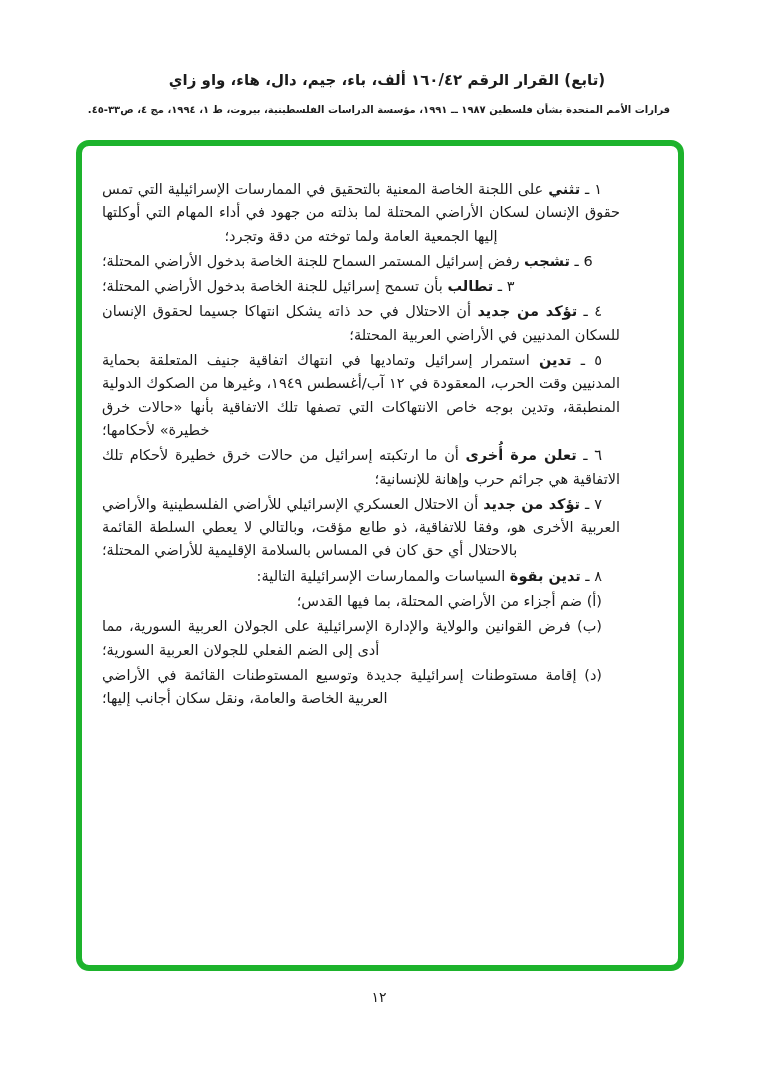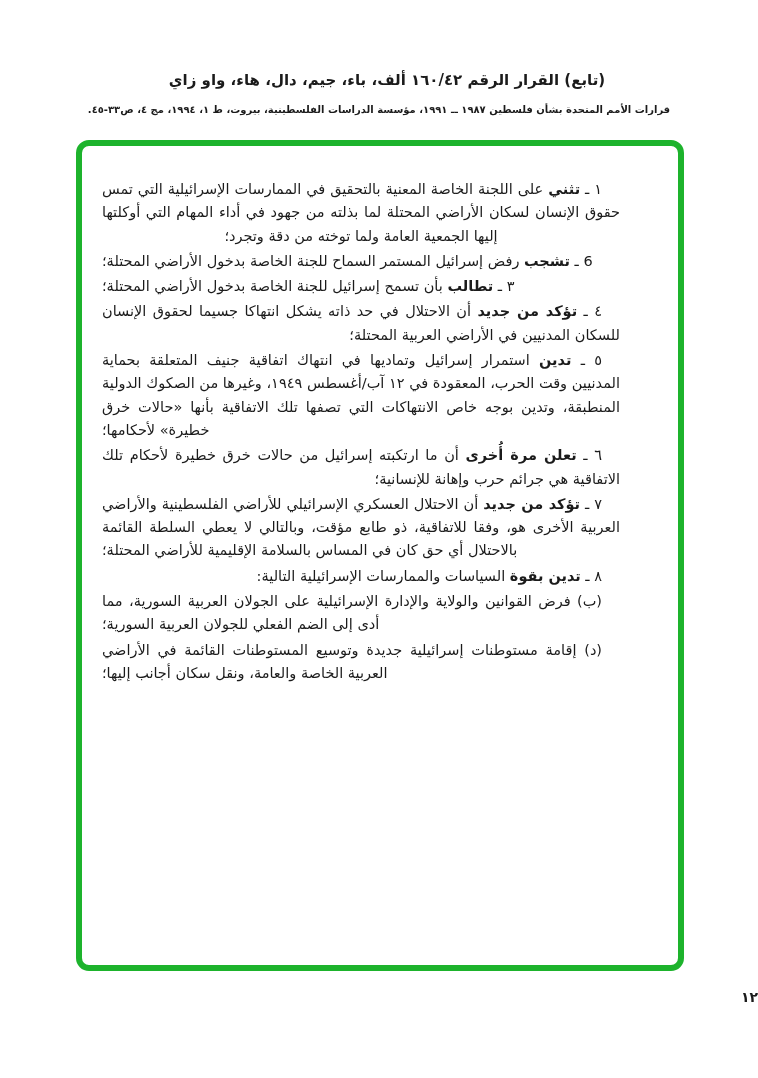--- a/index.html
+++ b/index.html
@@ -38,39 +38,40 @@
     color:var(--ink);
   }
   .para{
     margin:0 0 2px 0;
     text-indent:18px; 
   }
   .para b{font-weight:bold;}
 
   .page-number{
     position:absolute;top:989px;left:0;width:100%;
-    text-align:right;direction:rtl;
-    font-size:14px;font-weight:bold;
+    text-align:center;direction:rtl;
+    font-size:14px;font-weight:normal;
   }
 </style>
 </head>
 <body>
 
 <div class="header-title">(تابع) القرار الرقم ١٦٠/٤٢ ألف، باء، جيم، دال، هاء، واو زاي</div>
 
 <div class="header-source">قرارات الأمم المتحدة بشأن فلسطين ١٩٨٧ ــ ١٩٩١، مؤسسة الدراسات الفلسطينية، بيروت، ط ١، ١٩٩٤، مج ٤، ص٣٣-٤٥.</div>
 
 <div class="green-box">
   <div class="content" dir="rtl">
       <p class="para" style="text-align-last: center;"><span>١ ـ </span><b>تثني</b><span> على اللجنة الخاصة المعنية بالتحقيق في الممارسات الإسرائيلية التي تمس حقوق الإنسان لسكان الأراضي المحتلة لما بذلته من جهود في أداء المهام التي أوكلتها إليها الجمعية العامة ولما توخته من دقة وتجرد؛</span></p>
       <p class="para" style="text-align-last: left;"><span>6 ـ </span><b>تشجب</b><span> رفض إسرائيل المستمر السماح للجنة الخاصة بدخول الأراضي المحتلة؛</span></p>
       <p class="para" style="text-align-last: left;"><span>٣ ـ </span><b>تطالب</b><span> بأن تسمح إسرائيل للجنة الخاصة بدخول الأراضي المحتلة؛</span></p>
       <p class="para" style="text-align-last: right;"><span>٤ ـ </span><b>تؤكد من جديد</b><span> أن الاحتلال في حد ذاته يشكل انتهاكا جسيما لحقوق الإنسان للسكان المدنيين في الأراضي العربية المحتلة؛</span></p>
       <p class="para" style="text-align-last: left;"><span>٥ ـ </span><b>تدين</b><span> استمرار إسرائيل وتماديها في انتهاك اتفاقية جنيف المتعلقة بحماية المدنيين وقت الحرب، المعقودة في ١٢ آب/أغسطس ١٩٤٩، وغيرها من الصكوك الدولية المنطبقة، وتدين بوجه خاص الانتهاكات التي تصفها تلك الاتفاقية بأنها «حالات خرق خطيرة» لأحكامها؛</span></p>
       <p class="para" style="text-align-last: right;"><span>٦ ـ </span><b>تعلن مرة أُخرى</b><span> أن ما ارتكبته إسرائيل من حالات خرق خطيرة لأحكام تلك الاتفاقية هي جرائم حرب وإهانة للإنسانية؛</span></p>
       <p class="para" style="text-align-last: left;"><span>٧ ـ </span><b>تؤكد من جديد</b><span> أن الاحتلال العسكري الإسرائيلي للأراضي الفلسطينية والأراضي العربية الأخرى هو، وفقا للاتفاقية، ذو طابع مؤقت، وبالتالي لا يعطي السلطة القائمة بالاحتلال أي حق كان في المساس بالسلامة الإقليمية للأراضي المحتلة؛</span></p>
       <p class="para" style="text-align-last: right;"><span>٨ ـ </span><b>تدين بقوة</b><span> السياسات والممارسات الإسرائيلية التالية:</span></p>
+      <p class="para" style="text-align-last: right;"><span>(أ) ضم أجزاء من الأراضي المحتلة، بما فيها القدس؛</span></p>
       <p class="para" style="text-align-last: left;"><span>(ب) فرض القوانين والولاية والإدارة الإسرائيلية على الجولان العربية السورية، مما أدى إلى الضم الفعلي للجولان العربية السورية؛</span></p>
       <p class="para" style="text-align-last: left;"><span>(د) إقامة مستوطنات إسرائيلية جديدة وتوسيع المستوطنات القائمة في الأراضي العربية الخاصة والعامة، ونقل سكان أجانب إليها؛</span></p>
     </div>
 </div>
 
 <div class="page-number">١٢</div>
 
 </body></html>

